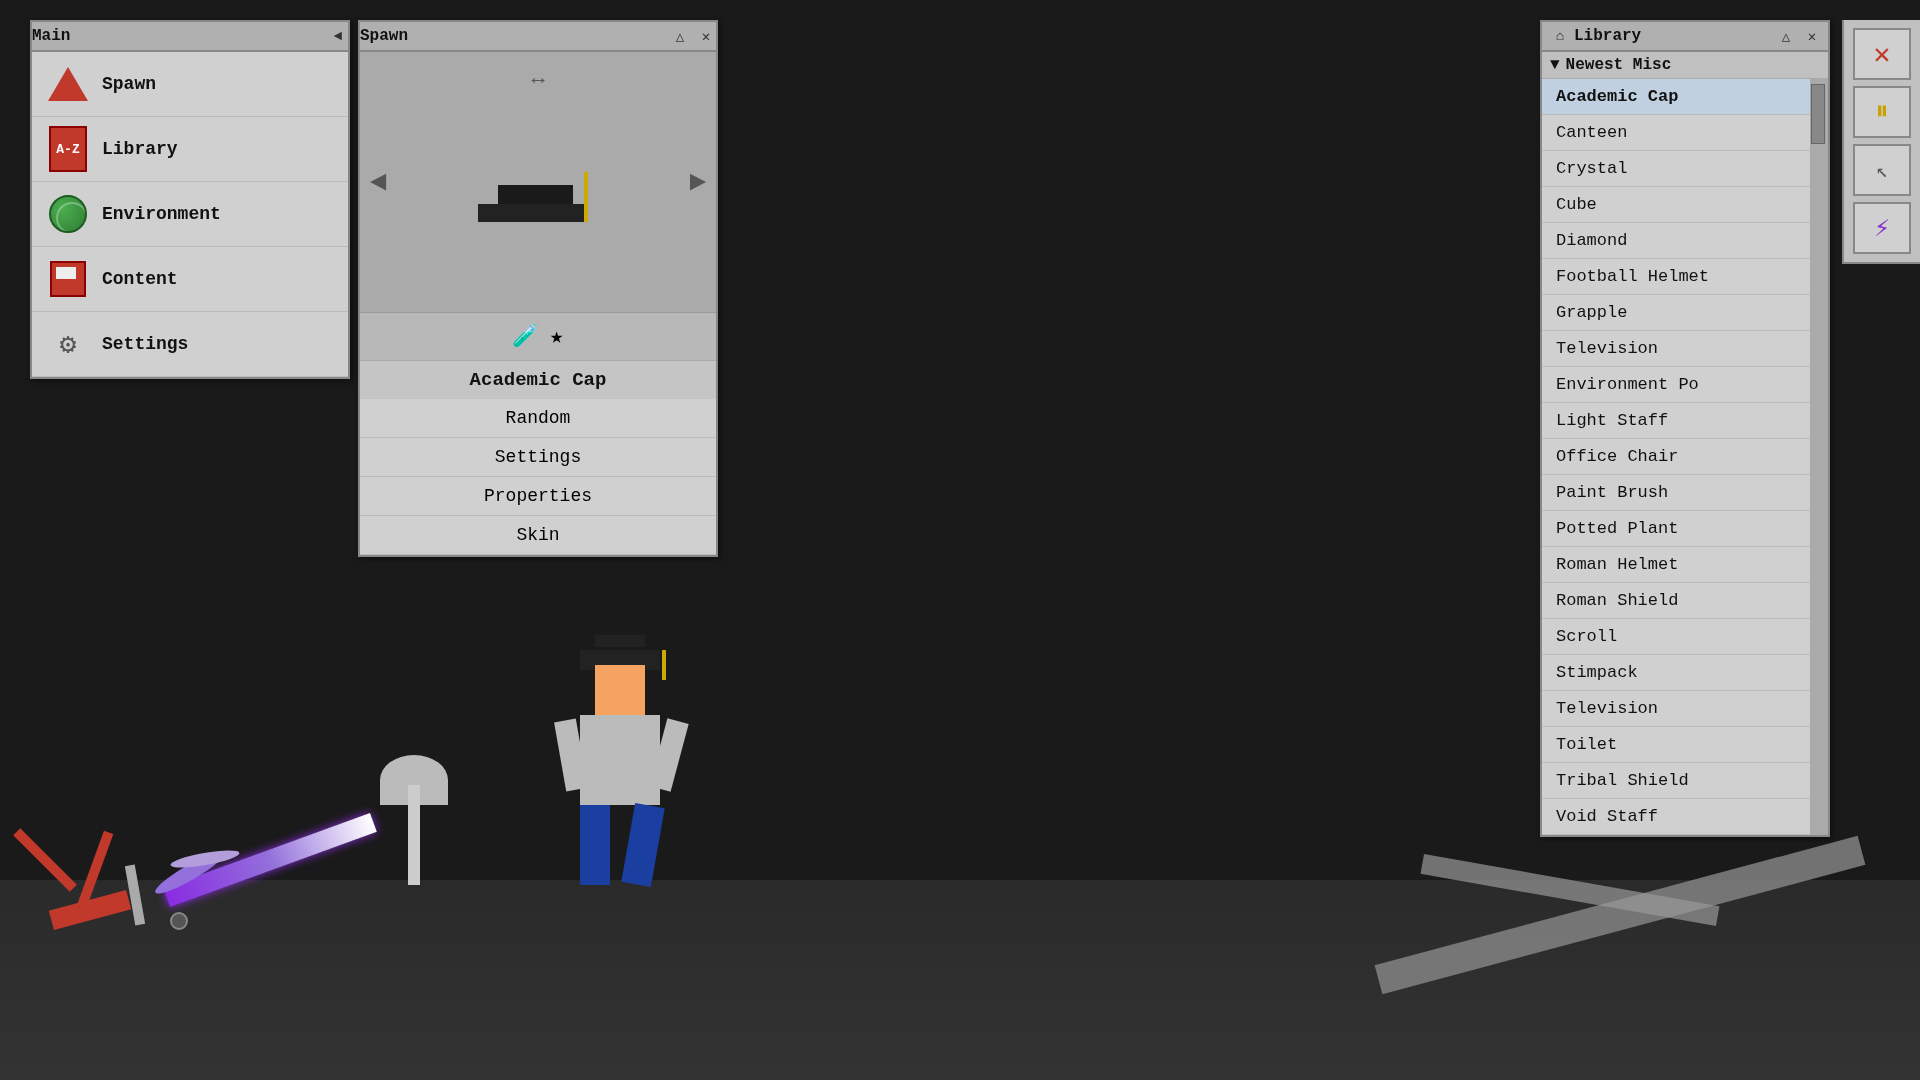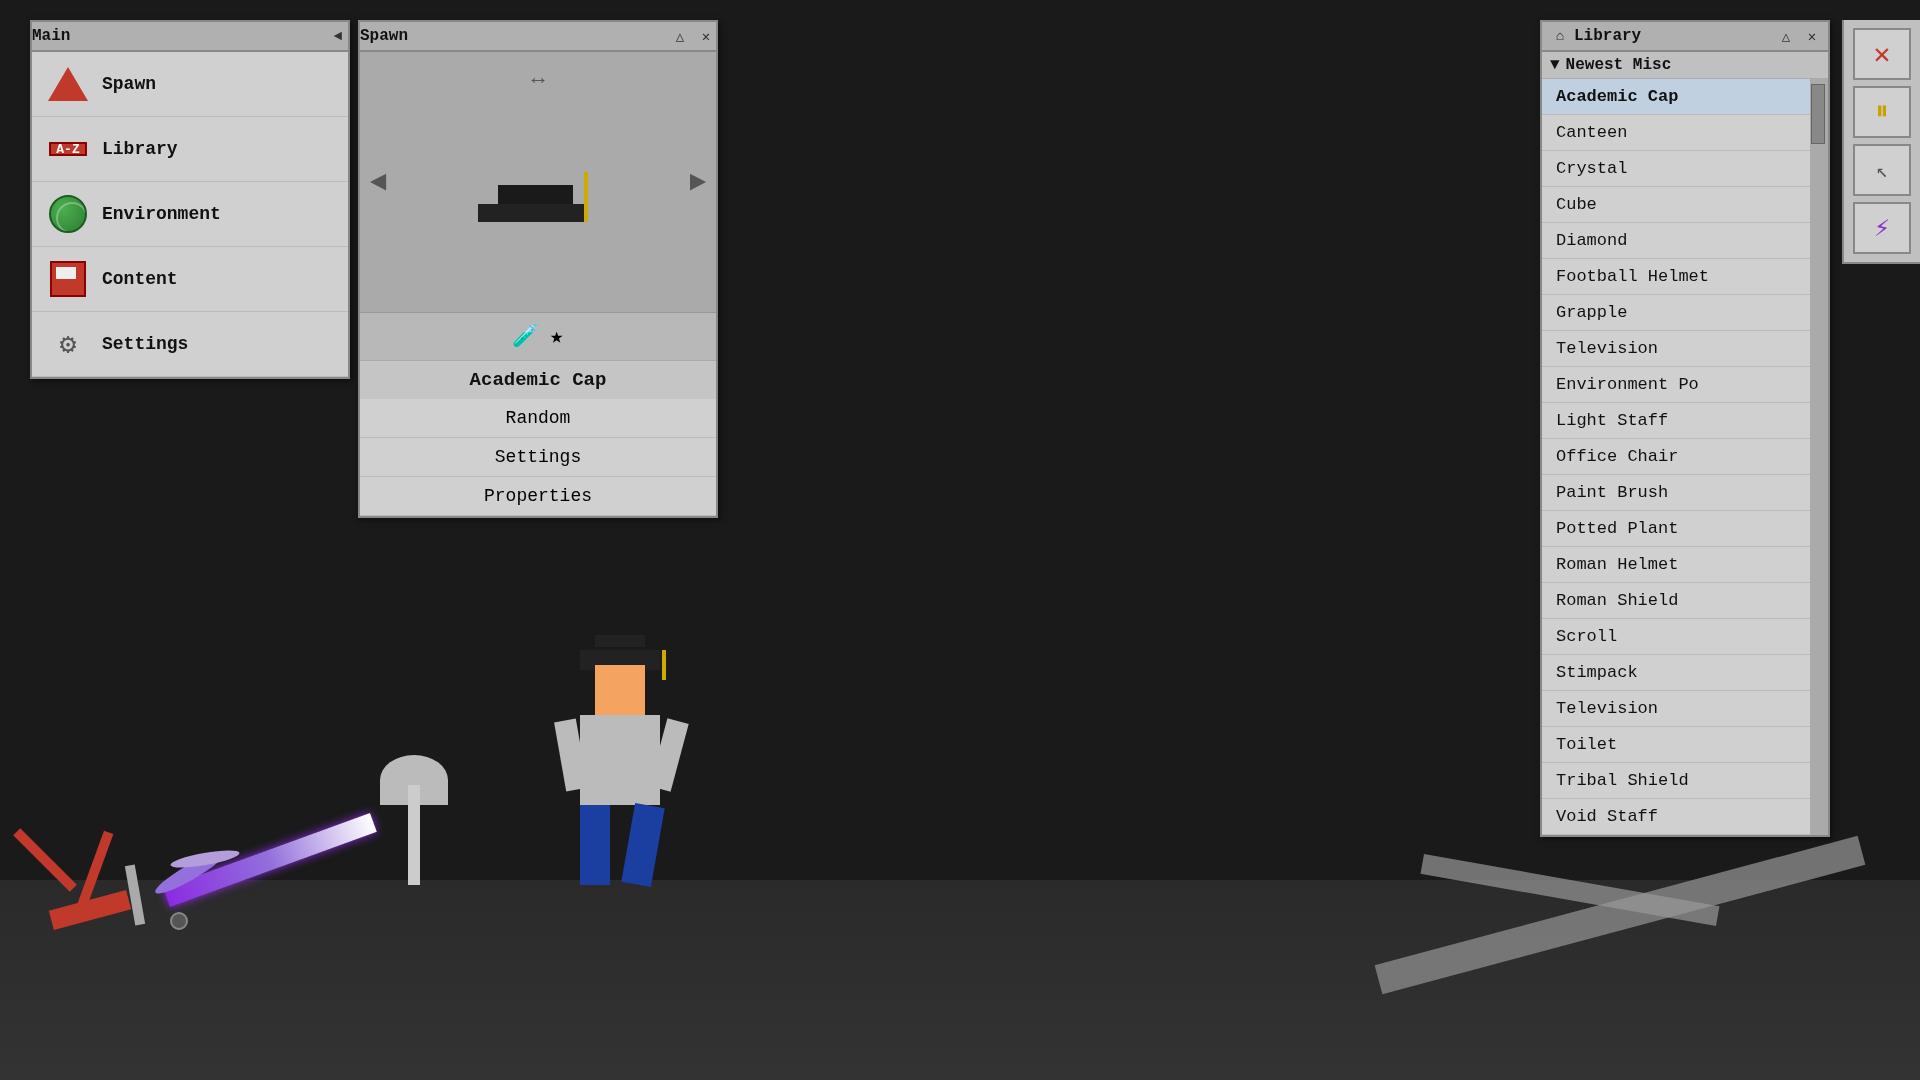--- a/index.html
+++ b/index.html
@@ -307,21 +307,21 @@
     }
 
     
     .icon-library {
       background: #c0392b;
       color: white;
       font-size: 13px;
       font-weight: bold;
       font-family: 'Courier New', monospace;
       width: 38px;
-      height: 14px;
+      height: 46px;
       display: flex;
       align-items: center;
       justify-content: center;
       border: 2px solid #8b0000;
     }
 
     
     .icon-environment {
       width: 38px;
       height: 38px;
@@ -742,20 +742,21 @@
   <div class="spawn-icons-row">
     <span class="spawn-action-icon">🧪</span>
     <span class="spawn-action-icon">★</span>
   </div>
 
   <div class="spawn-name-bar">Academic Cap</div>
 
   <div class="spawn-menu-item">Random</div>
   <div class="spawn-menu-item">Settings</div>
   <div class="spawn-menu-item">Properties</div>
+  <div class="spawn-menu-item">Skin</div>
 </div>
 
 <div class="panel library-panel">
   <div class="library-title-bar">
     <span class="window-btn">⌂</span>
     <span class="library-title-text">Library</span>
     <div class="panel-header-icons">
       <span class="window-btn">△</span>
       <span class="window-btn">✕</span>
     </div>

